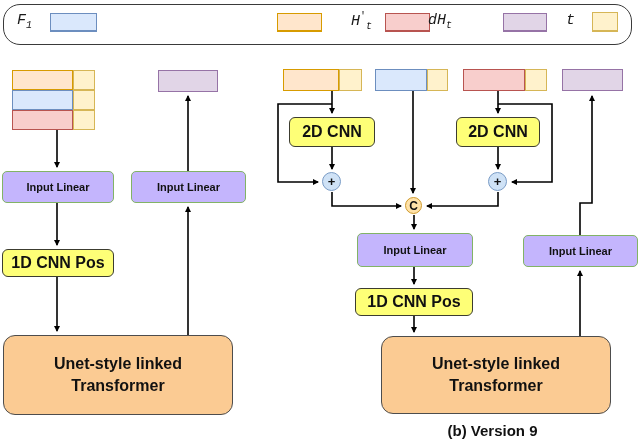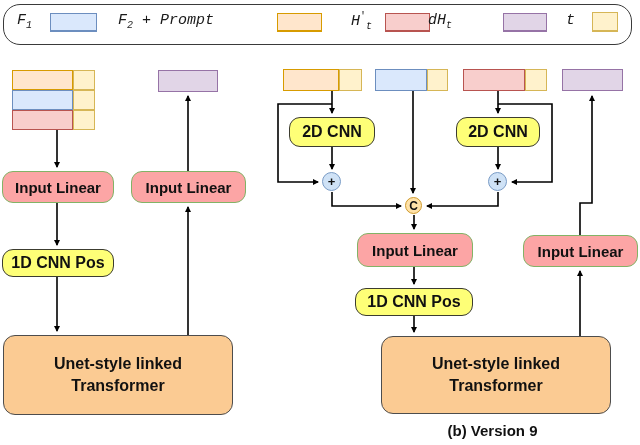--- a/index.html
+++ b/index.html
@@ -23,22 +23,22 @@
   .seg{box-sizing:border-box;border:1px solid;}
   .seg-orange{background:#ffe6cc;border-color:#d79b00;}
   .seg-blue{background:#dae8fc;border-color:#6c8ebf;}
   .seg-red{background:#f8cecc;border-color:#b85450;}
   .seg-yellow{background:#fff2cc;border-color:#d6b656;}
   .bar{display:flex;z-index:2;}
   .bar .seg{height:100%;}
   
   .node{display:flex;align-items:center;justify-content:center;text-align:center;
         font-weight:bold;z-index:2;}
-  .green{background:#fca5a5;border:1.2px solid #82b366;border-radius:11px;font-size:15px;}
-  .yellowbox{background:#feff77;border:1.4px solid #3c3c30;border-radius:11px;font-size:16px;}
+  .green{background:#c4b5fd;border:1.2px solid #82b366;border-radius:5px;font-size:11px;}
+  .yellowbox{background:#feff77;border:1.4px solid #3c3c30;border-radius:6px;font-size:16px;}
   .orangebox{background:#fbcb93;border:1.5px solid #4d4d4d;border-radius:12px;font-size:16px;line-height:1.35;}
   .purplebox{background:#e1d5e7;border:1px solid #9673a6;z-index:2;}
   .circle{border-radius:50%;display:flex;align-items:center;justify-content:center;
           font-weight:bold;z-index:2;}
   .plus-circle{width:19px;height:19px;background:#cfe2f6;border:1.2px solid #7a9cc6;font-size:13px;}
   .c-circle{width:17px;height:17px;background:#ffe2a8;border:1.2px solid #cf9b2e;font-size:12px;}
   .caption{font-size:15px;font-weight:bold;text-align:center;z-index:2;}
 </style>
 </head>
 <body>
@@ -74,21 +74,20 @@
       <polyline points="580,336 580,271" marker-end="url(#arrow)"></polyline>
       <polyline points="580,235 580,203 592,203 592,96" marker-end="url(#arrow)"></polyline>
     </g>
   </svg>
 
   <div class="abs legend-frame"></div>
 
   <span class="abs mlabel" style="left:17px;top:12px;"><i>F</i><sub>1</sub></span>
   <div class="abs swatch sw-blue" style="left:50px;top:13px;width:47px;"></div>
 
-  <span class="abs mlabel" style="left:118px;top:12px;"><i>F</i><sub>2</sub><i> + Prompt</i></span>
   <div class="abs swatch sw-orange" style="left:277px;top:13px;width:45px;"></div>
 
   <span class="abs mlabel" style="left:351px;top:11px;"><i>H</i><sup>′</sup><sub>t</sub></span>
   <div class="abs swatch sw-red" style="left:385px;top:13px;width:45px;"></div>
 
   <span class="abs mlabel" style="left:428px;top:12px;"><i>d</i><i>H</i><sub>t</sub></span>
   <div class="abs swatch sw-purple" style="left:503px;top:13px;width:44px;"></div>
 
   <span class="abs mlabel" style="left:566px;top:12px;"><i>t</i></span>
   <div class="abs swatch sw-yellow" style="left:592px;top:12px;width:26px;height:20px;"></div>

